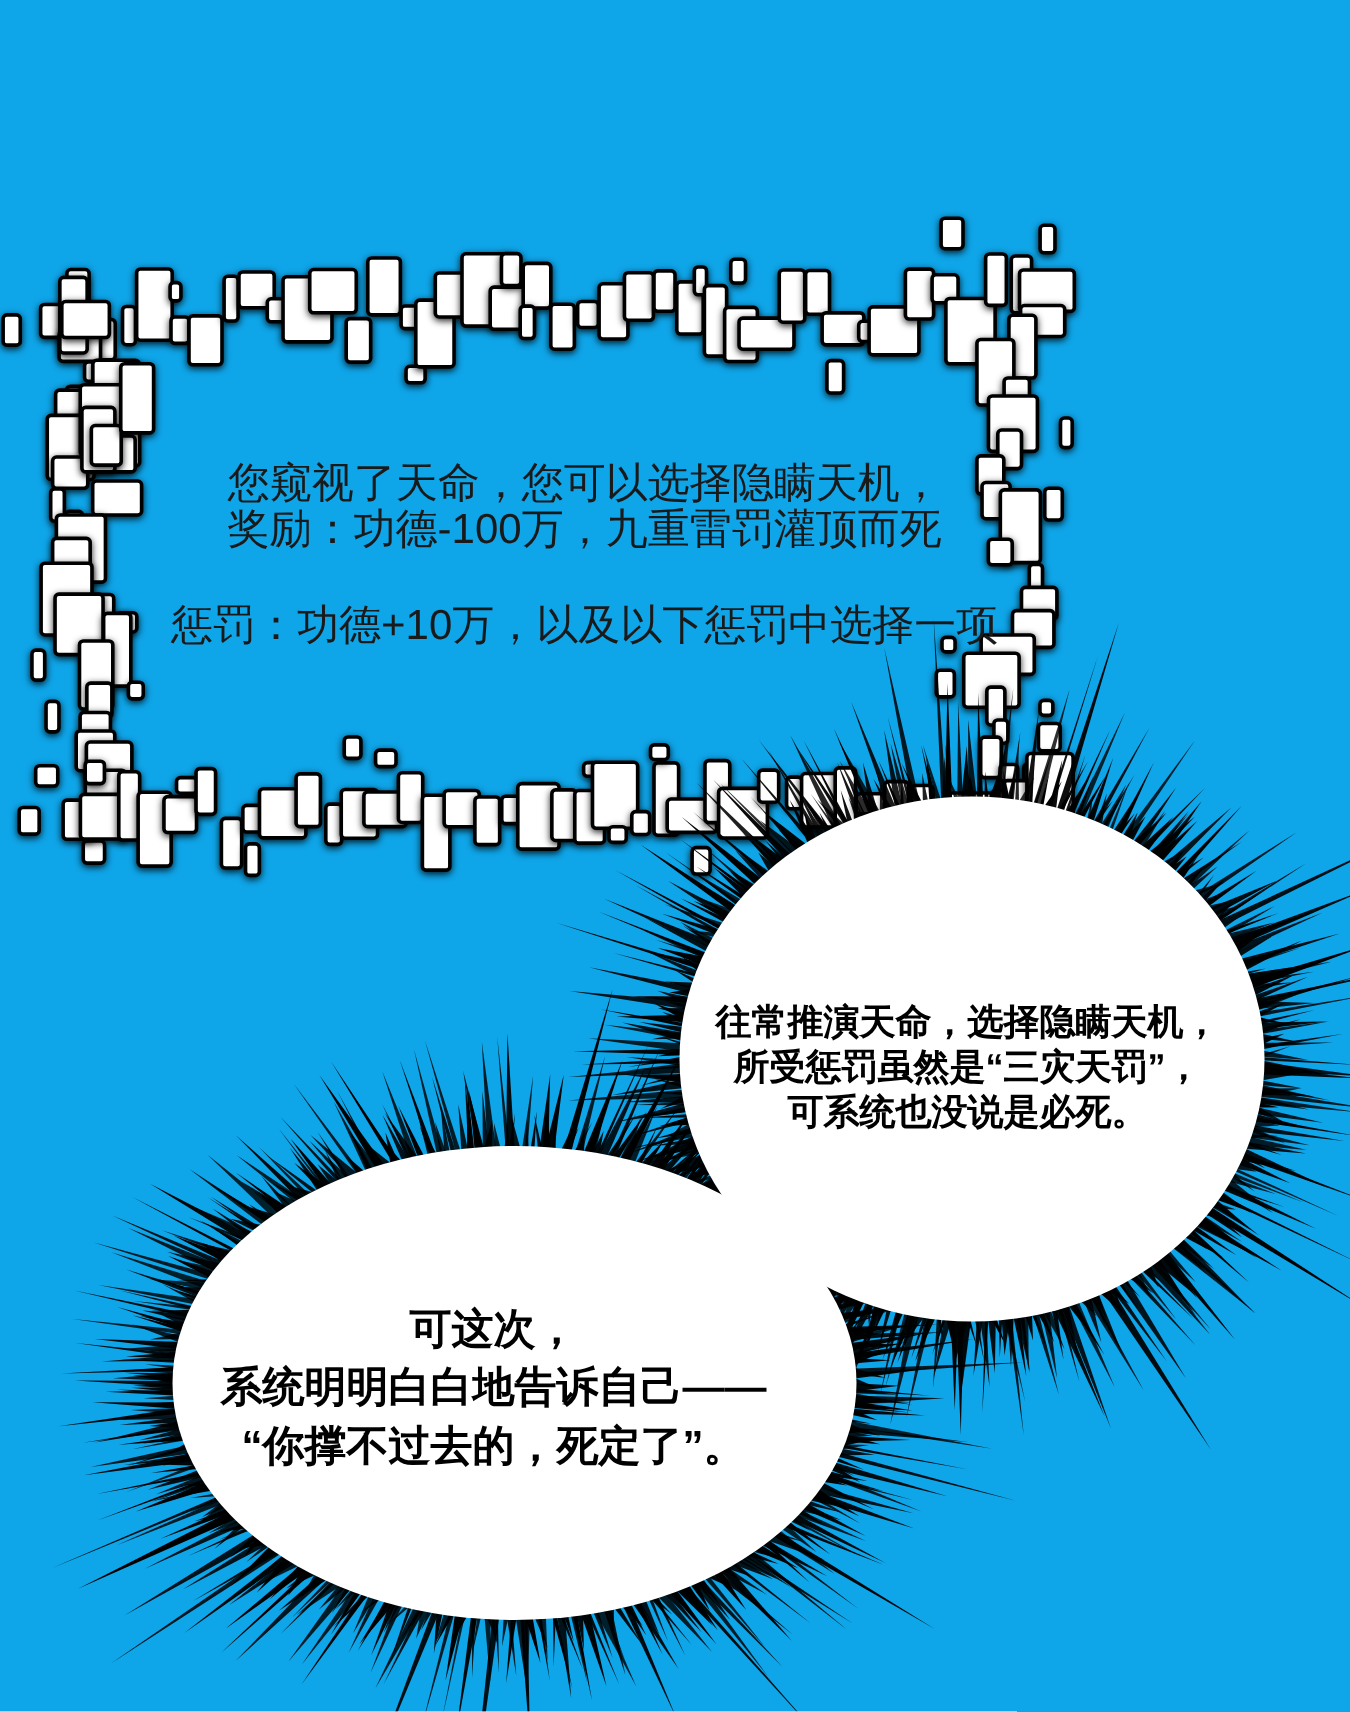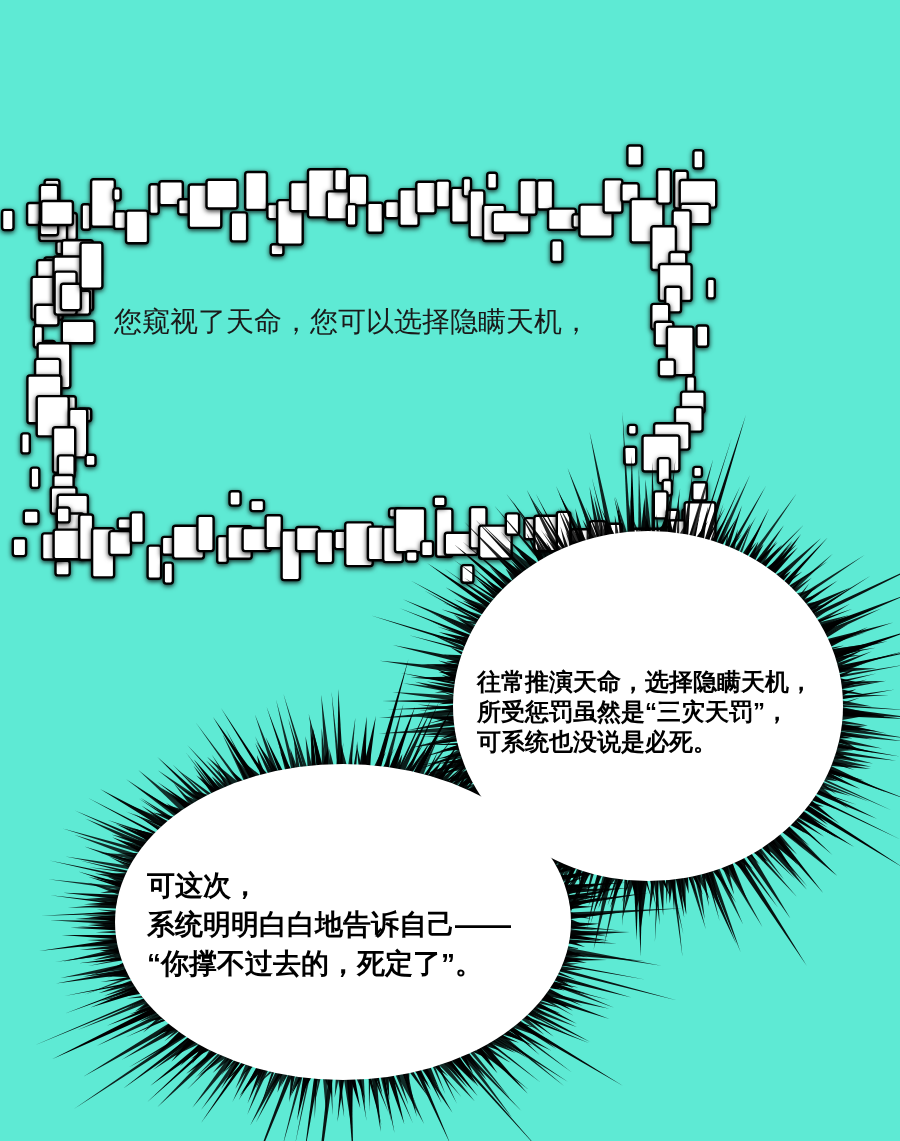--- a/index.html
+++ b/index.html
@@ -1,22 +1,23 @@
 <!DOCTYPE html>
 <html><head>
 <meta charset="utf-8">
 <style>
   html, body { margin: 0; padding: 0; background: #ffffff; }
   .page {
     position: relative;
     width: 900px;
     height: 1141px;
-    background: #5eead4;
+    background: #0ea5e9;
     overflow: hidden;
     font-family: "Liberation Sans", sans-serif;
+    text-align: center;
   }
   #art { position: absolute; left: 0; top: 0; display: block; }
 
   .sysbox {
     position: absolute;
     left: 114px;
     top: 306px;
     color: #1a1a1a;
     font-size: 28px;
     line-height: 31px;
@@ -1160,22 +1161,24 @@
       </g>
       <g>
         <ellipse cx="648" cy="706" rx="195" ry="175" fill="#ffffff"></ellipse>
         <ellipse cx="343" cy="922" rx="228" ry="158" fill="#ffffff"></ellipse>
       </g>
     </svg>
 
   <div class="sysbox">
     <div class="para">
       <div class="sline">您窥视了天命，您可以选择隐瞒天机，</div>
+      <div class="sline">奖励：功德-100万，九重雷罚灌顶而死</div>
     </div>
     <div class="para">
+      <div class="sline">惩罚：功德+10万，以及以下惩罚中选择一项</div>
     </div>
   </div>
 
   <div class="btext b2">
     <div class="bline">可这次，</div>
     <div class="bline">系统明明白白地告诉自己——</div>
     <div class="bline">“你撑不过去的，死定了”。</div>
   </div>
 
   <div class="btext b1">

